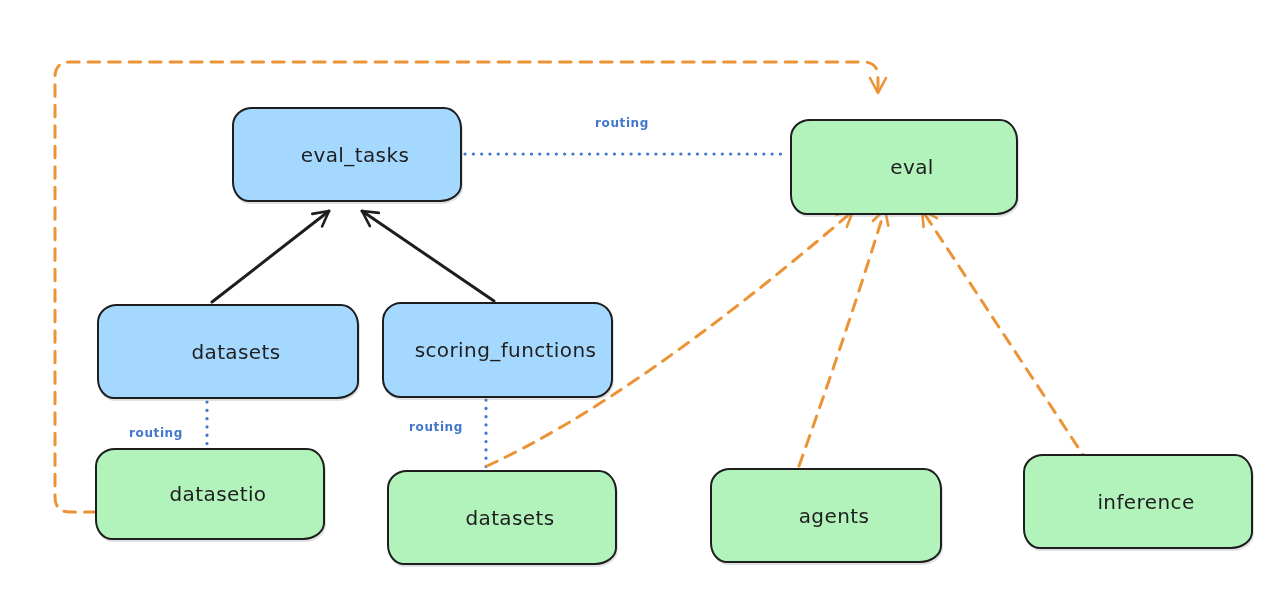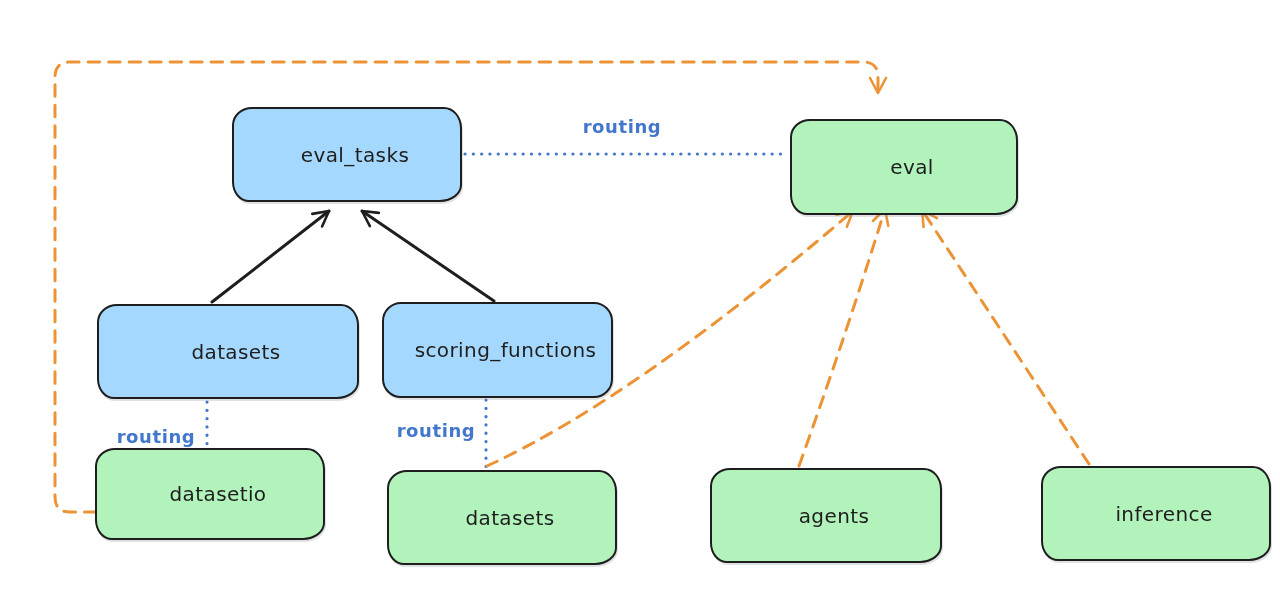--- a/index.html
+++ b/index.html
@@ -21,21 +21,21 @@
     border-radius:20px 18px 22px 17px / 18px 21px 17px 20px;
     box-shadow:1px 2px 0 0 rgba(140,148,156,0.28);
     padding-left:16px;
   }
   .node.blue{background:#a5d8ff;}
   .node.green{background:#b2f2bb;}
   .edge-label{
     position:absolute;
     width:130px;
     text-align:center;
-    font-size:18px;
+    font-size:12px;
     font-weight:600;
     letter-spacing:0.6px;
     color:#4277cc;
   }
 </style>
 </head>
 <body>
 
 <div class="canvas">
 
@@ -83,21 +83,21 @@
   </div>
 
   <div class="node green" style="left:387px; top:470px; width:230px; height:95px;">
     <span>datasets</span>
   </div>
 
   <div class="node green" style="left:710px; top:468px; width:232px; height:95px;">
     <span>agents</span>
   </div>
 
-  <div class="node green" style="left:1023px; top:466px; width:230px; height:95px;margin-left:18px;">
+  <div class="node green" style="left:1023px; top:454px; width:230px; height:95px;">
     <span>inference</span>
   </div>
 
   <div class="edge-label" style="left:557px; top:116px;">routing</div>
   <div class="edge-label" style="left:91px; top:426px;">routing</div>
   <div class="edge-label" style="left:371px; top:420px;">routing</div>
 
 </div>
 
 </body></html>

